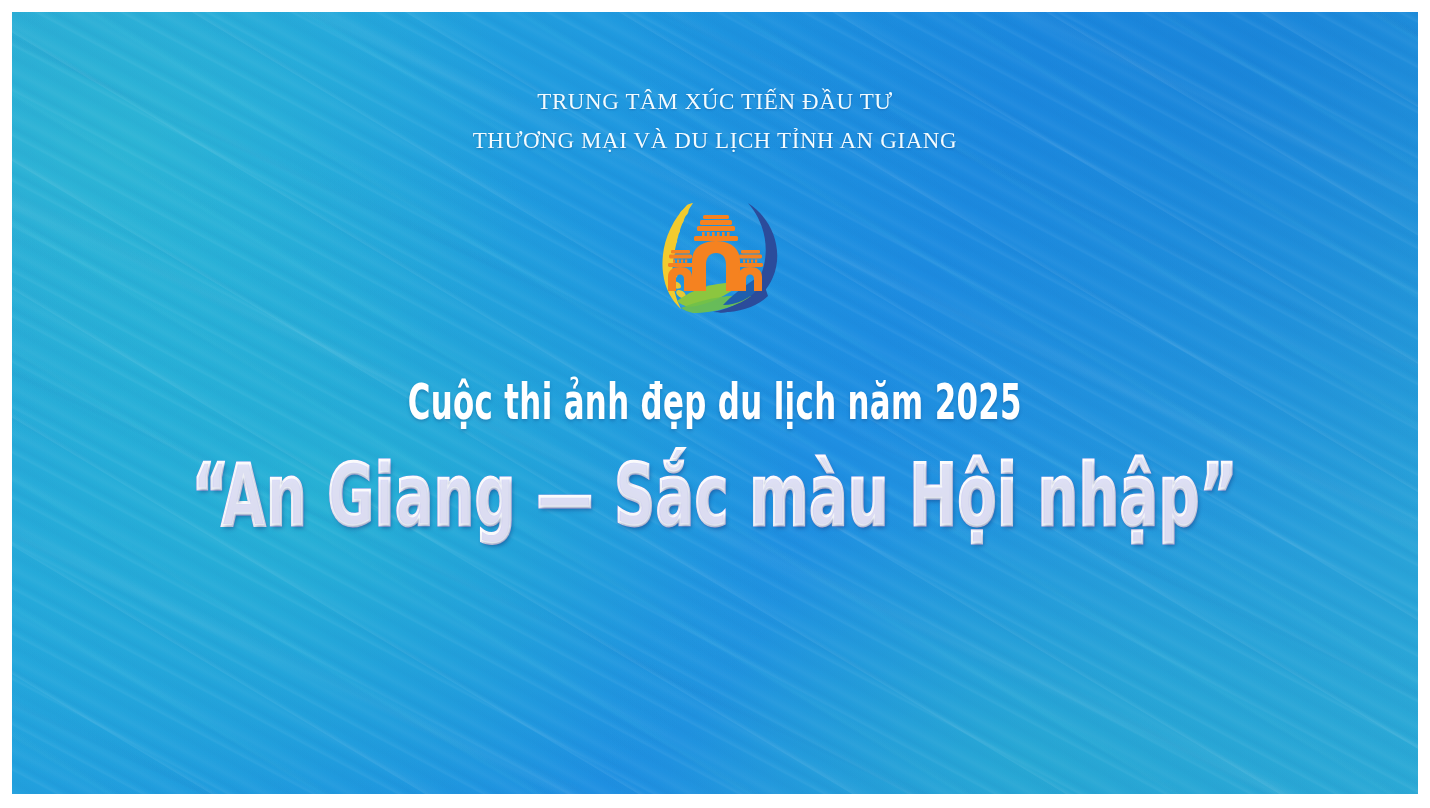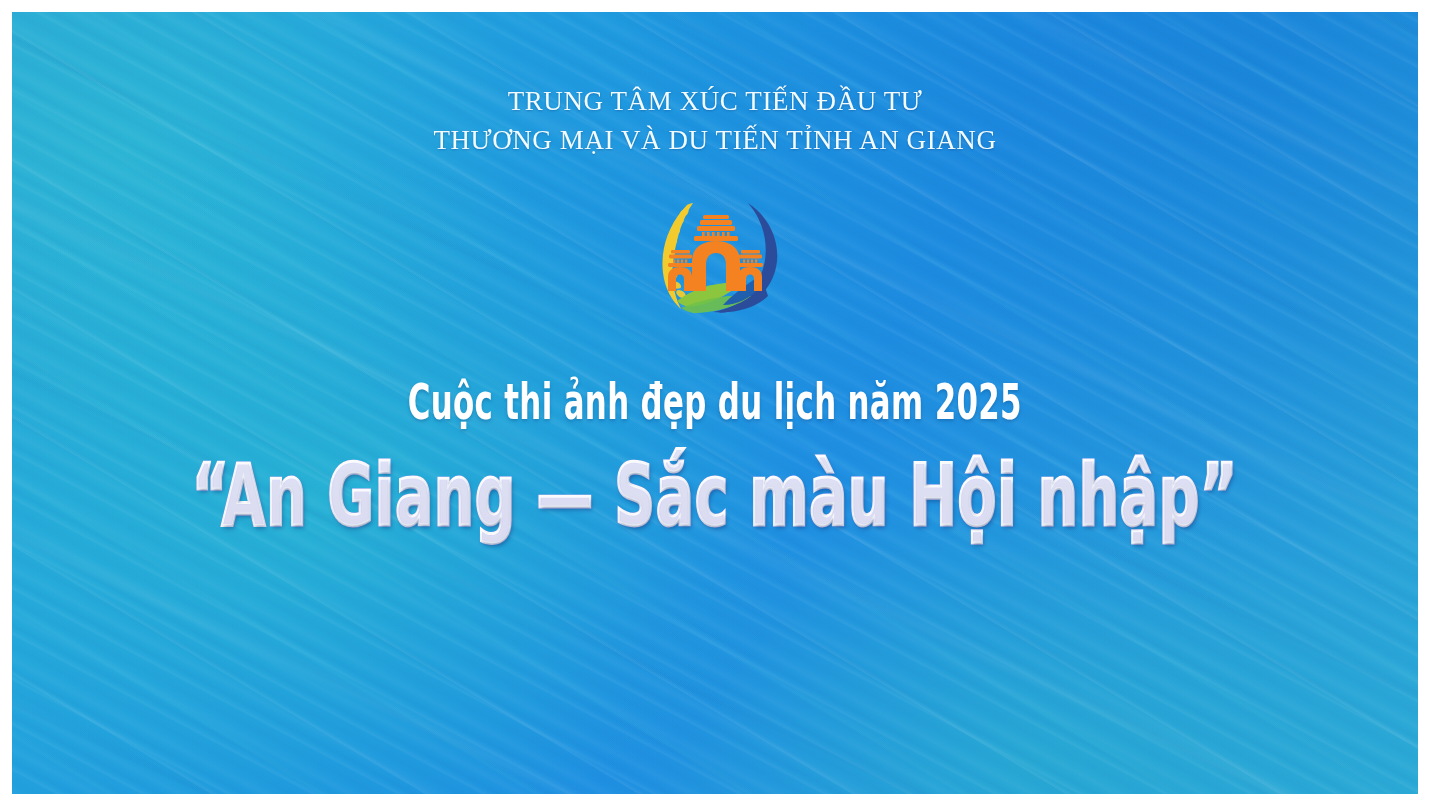--- a/index.html
+++ b/index.html
@@ -99,21 +99,21 @@
     display: flex;
     flex-direction: column;
     align-items: center;
   }
 
   
   .org-header {
     margin-top: 70px;
     text-align: center;
     font-family: "Liberation Serif", "DejaVu Serif", serif;
-    font-size: 27px;
+    font-size: 23px;
     line-height: 39px;
     letter-spacing: 0.6px;
     color: #f2fbff;
     text-shadow: 0 1px 2px rgba(10,60,120,0.35);
     white-space: nowrap;
   }
   .org-header .line { display: block; }
 
   
   .logo-wrap {
@@ -169,21 +169,21 @@
 <div class="slide">
   <div class="canvas">
     <div class="streaks"></div>
     <div class="streaks2"></div>
     <div class="streaks3"></div>
 
     <div class="content">
 
       <div class="org-header">
         <span class="line">TRUNG TÂM XÚC TIẾN ĐẦU TƯ</span>
-        <span class="line">THƯƠNG MẠI VÀ DU TIẾN TỈNH AN GIANG</span>
+        <span class="line">THƯƠNG MẠI VÀ DU LỊCH TỈNH AN GIANG</span>
       </div>
 
       <div class="logo-wrap">
         <svg viewBox="0 0 136 120" xmlns="http://www.w3.org/2000/svg" aria-hidden="true">
 
           <path d="M101 8
                    C 126 24, 137 56, 126 82
                    C 117 104, 95 117, 71 118
                    C 93 110, 110 94, 116 74
                    C 123 50, 116 25, 101 8 Z" fill="#2B4C9B"></path>

